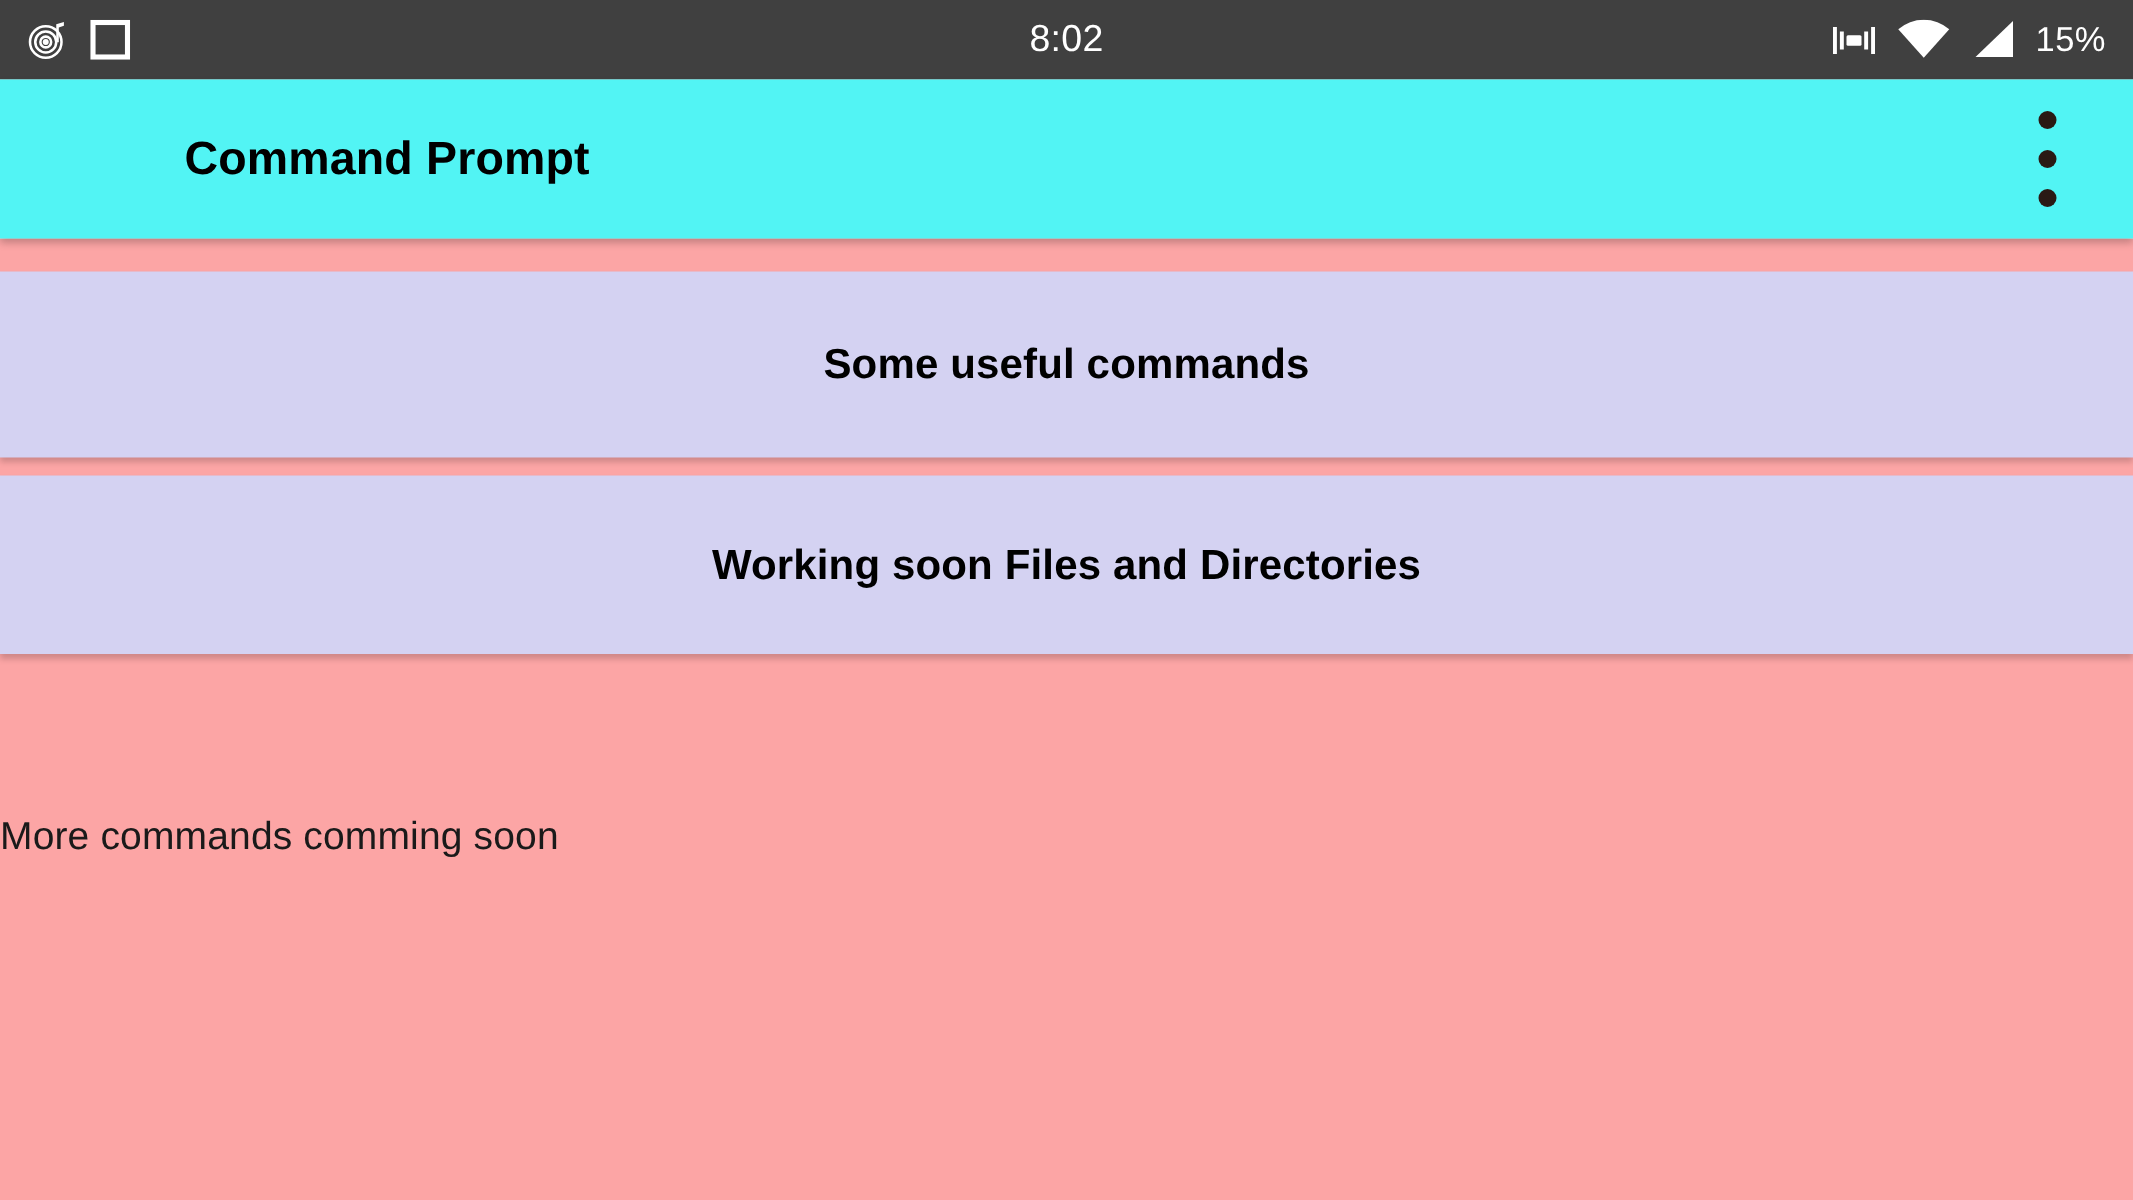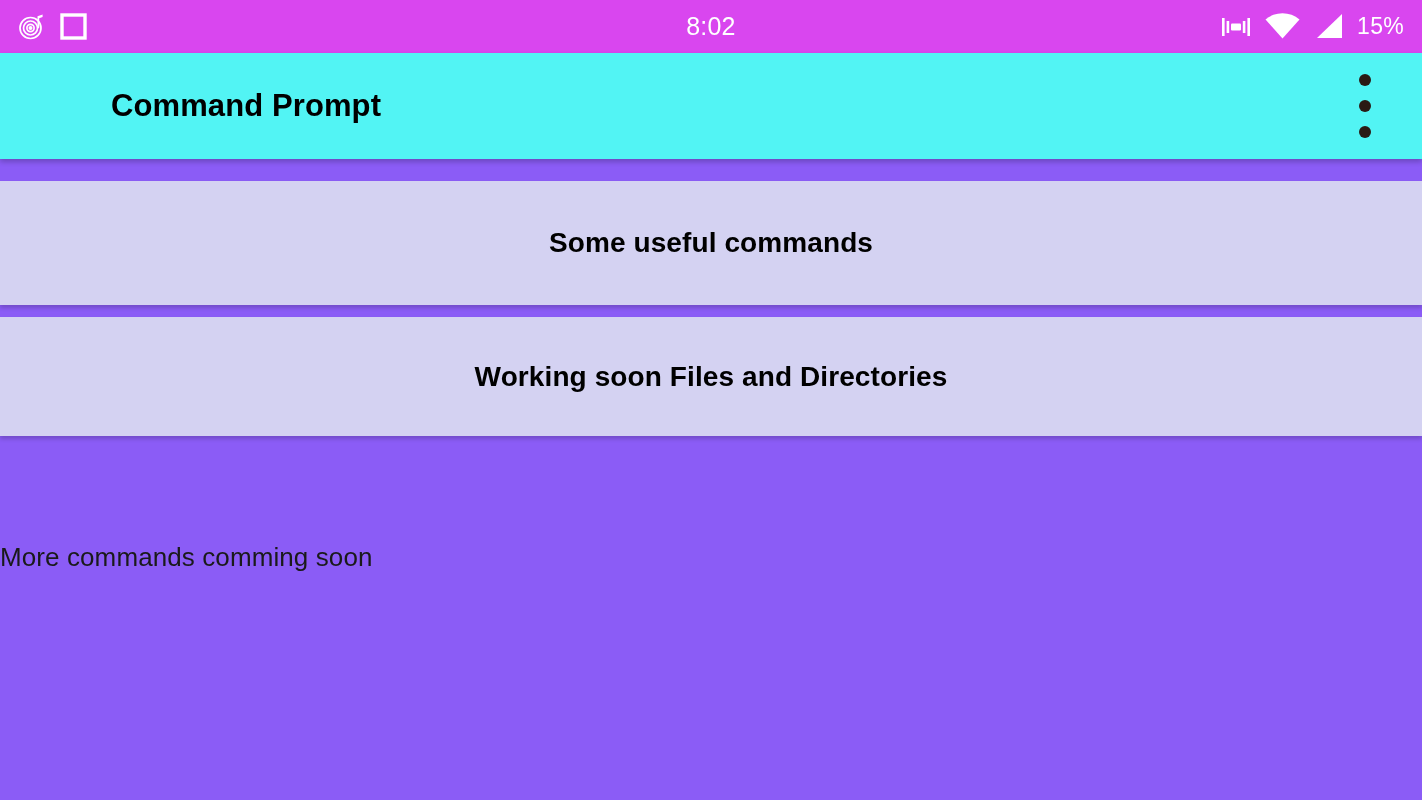--- a/index.html
+++ b/index.html
@@ -12,21 +12,21 @@
     height: 800px;
     overflow: hidden;
     font-family: "Liberation Sans", sans-serif;
     -webkit-font-smoothing: antialiased;
   }
 
   
   .status-bar {
     position: relative;
     height: 53px;
-    background: #d946ef;
+    background: #404040;
     display: flex;
     align-items: center;
     padding: 0 18px;
     box-sizing: border-box;
   }
   .status-left {
     display: flex;
     align-items: center;
     gap: 14px;
   }
@@ -59,20 +59,21 @@
 
   
   .app-bar {
     position: relative;
     height: 106px;
     background: #52f4f4;
     display: flex;
     align-items: center;
     box-shadow: 0 3px 5px rgba(0,0,0,0.22);
     z-index: 5;
+    padding-left: 12px;
   }
   .app-bar-title {
     margin-left: 111px;
     font-size: 31px;
     font-weight: bold;
     color: #000000;
     letter-spacing: 0.1px;
   }
   .overflow-menu {
     position: absolute;
@@ -88,21 +89,21 @@
   .overflow-menu .dot {
     width: 12px;
     height: 12px;
     border-radius: 50%;
     background: #2a1a14;
   }
 
   
   .content {
     position: relative;
-    background: #8b5cf6;
+    background: #fca5a5;
     height: 641px;
   }
   .menu-card {
     position: absolute;
     left: 0;
     right: 0;
     background: #d4d2f2;
     display: flex;
     align-items: center;
     justify-content: center;

